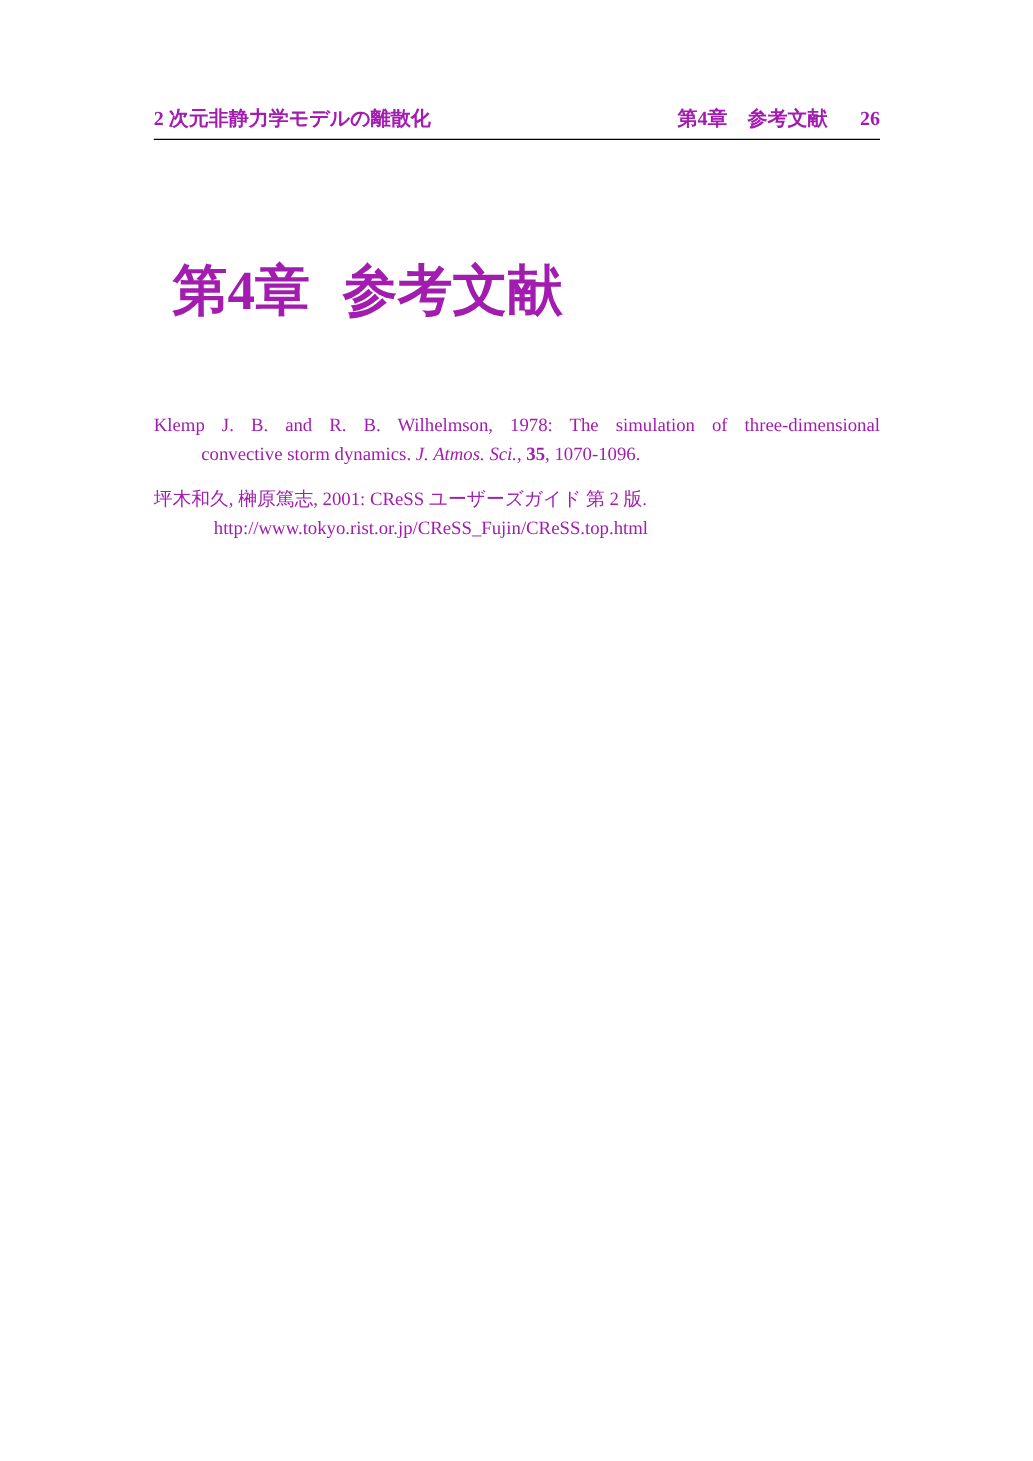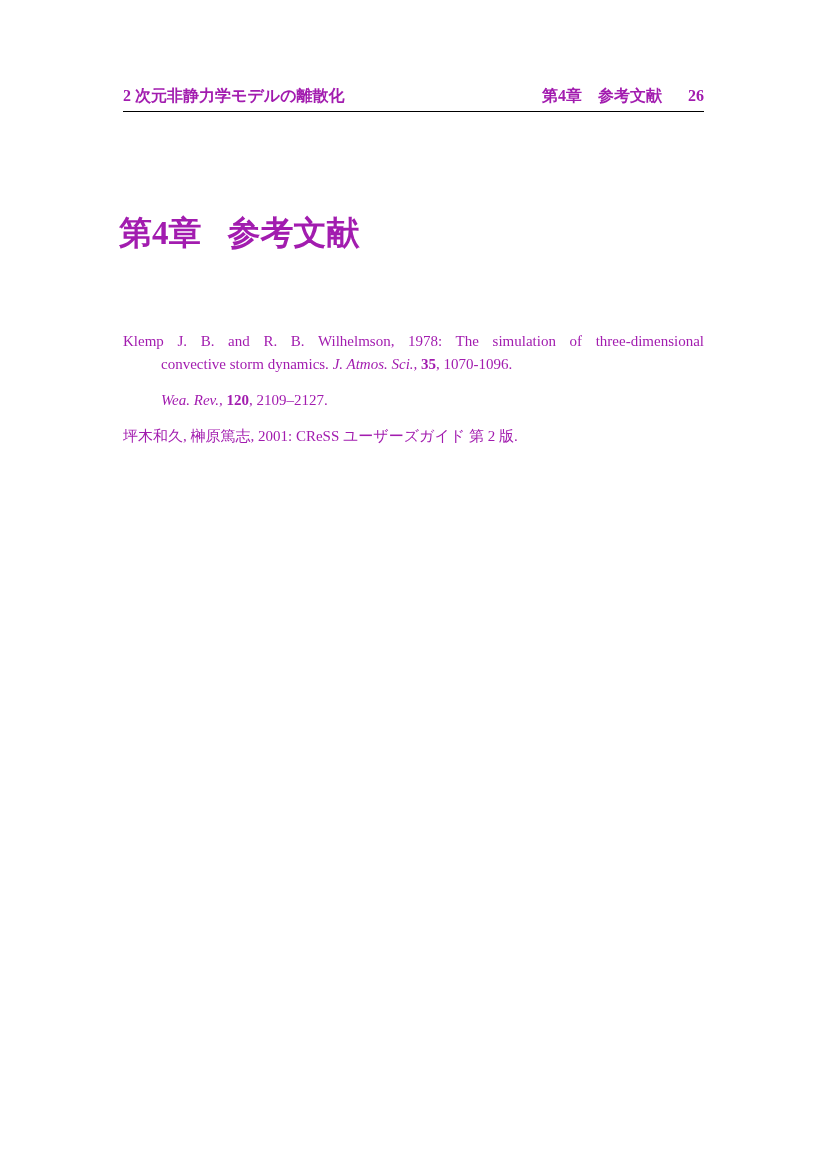--- a/index.html
+++ b/index.html
@@ -27,23 +27,23 @@
     font-weight: bold;
     font-size: 16px;
     line-height: 18px;
   }
   .header-right { display: flex; align-items: baseline; }
   .header-section { margin-left: 16px; }
   .header-page { margin-left: 26px; }
   
   .chapter-title {
     position: absolute;
-    left: 119px;
+    left: 138px;
     top: 213px;
-    font-size: 33px;
+    font-size: 44px;
     font-weight: bold;
     line-height: 40px;
     white-space: nowrap;
   }
   .chapter-title .title-text { margin-left: 26px; }
   
   .references {
     position: absolute;
     left: 123px;
     top: 330px;
@@ -90,25 +90,25 @@
 
   <div class="references">
 
 
     <div class="ref">
       <div class="rline j"><span>Klemp J. B. and R. B. Wilhelmson, 1978: The simulation of three-dimensional</span></div>
       <div class="rline cont"><span>convective storm dynamics. </span><span class="seg-i">J. Atmos. Sci., </span><span class="seg-b">35</span><span>, 1070-1096.</span></div>
     </div>
 
     <div class="ref">
-      <div class="rline cont"><span class="seg-i">Wea. Rev., </span><span class="seg-b">120</span><span>, 2109–2127.</span></div>
     </div>
 
     <div class="ref">
       <div class="rline"><span>坪木和久, 榊原篤志, 2001: CReSS ユーザーズガイド 第 2 版.</span></div>
+      <div class="rline url-line"><span>http://www.tokyo.rist.or.jp/CReSS_Fujin/CReSS.top.html</span></div>
     </div>
 
   </div>
 
   <div class="footer">
     <span>main.tex</span>
   </div>
 
 </div>
 

